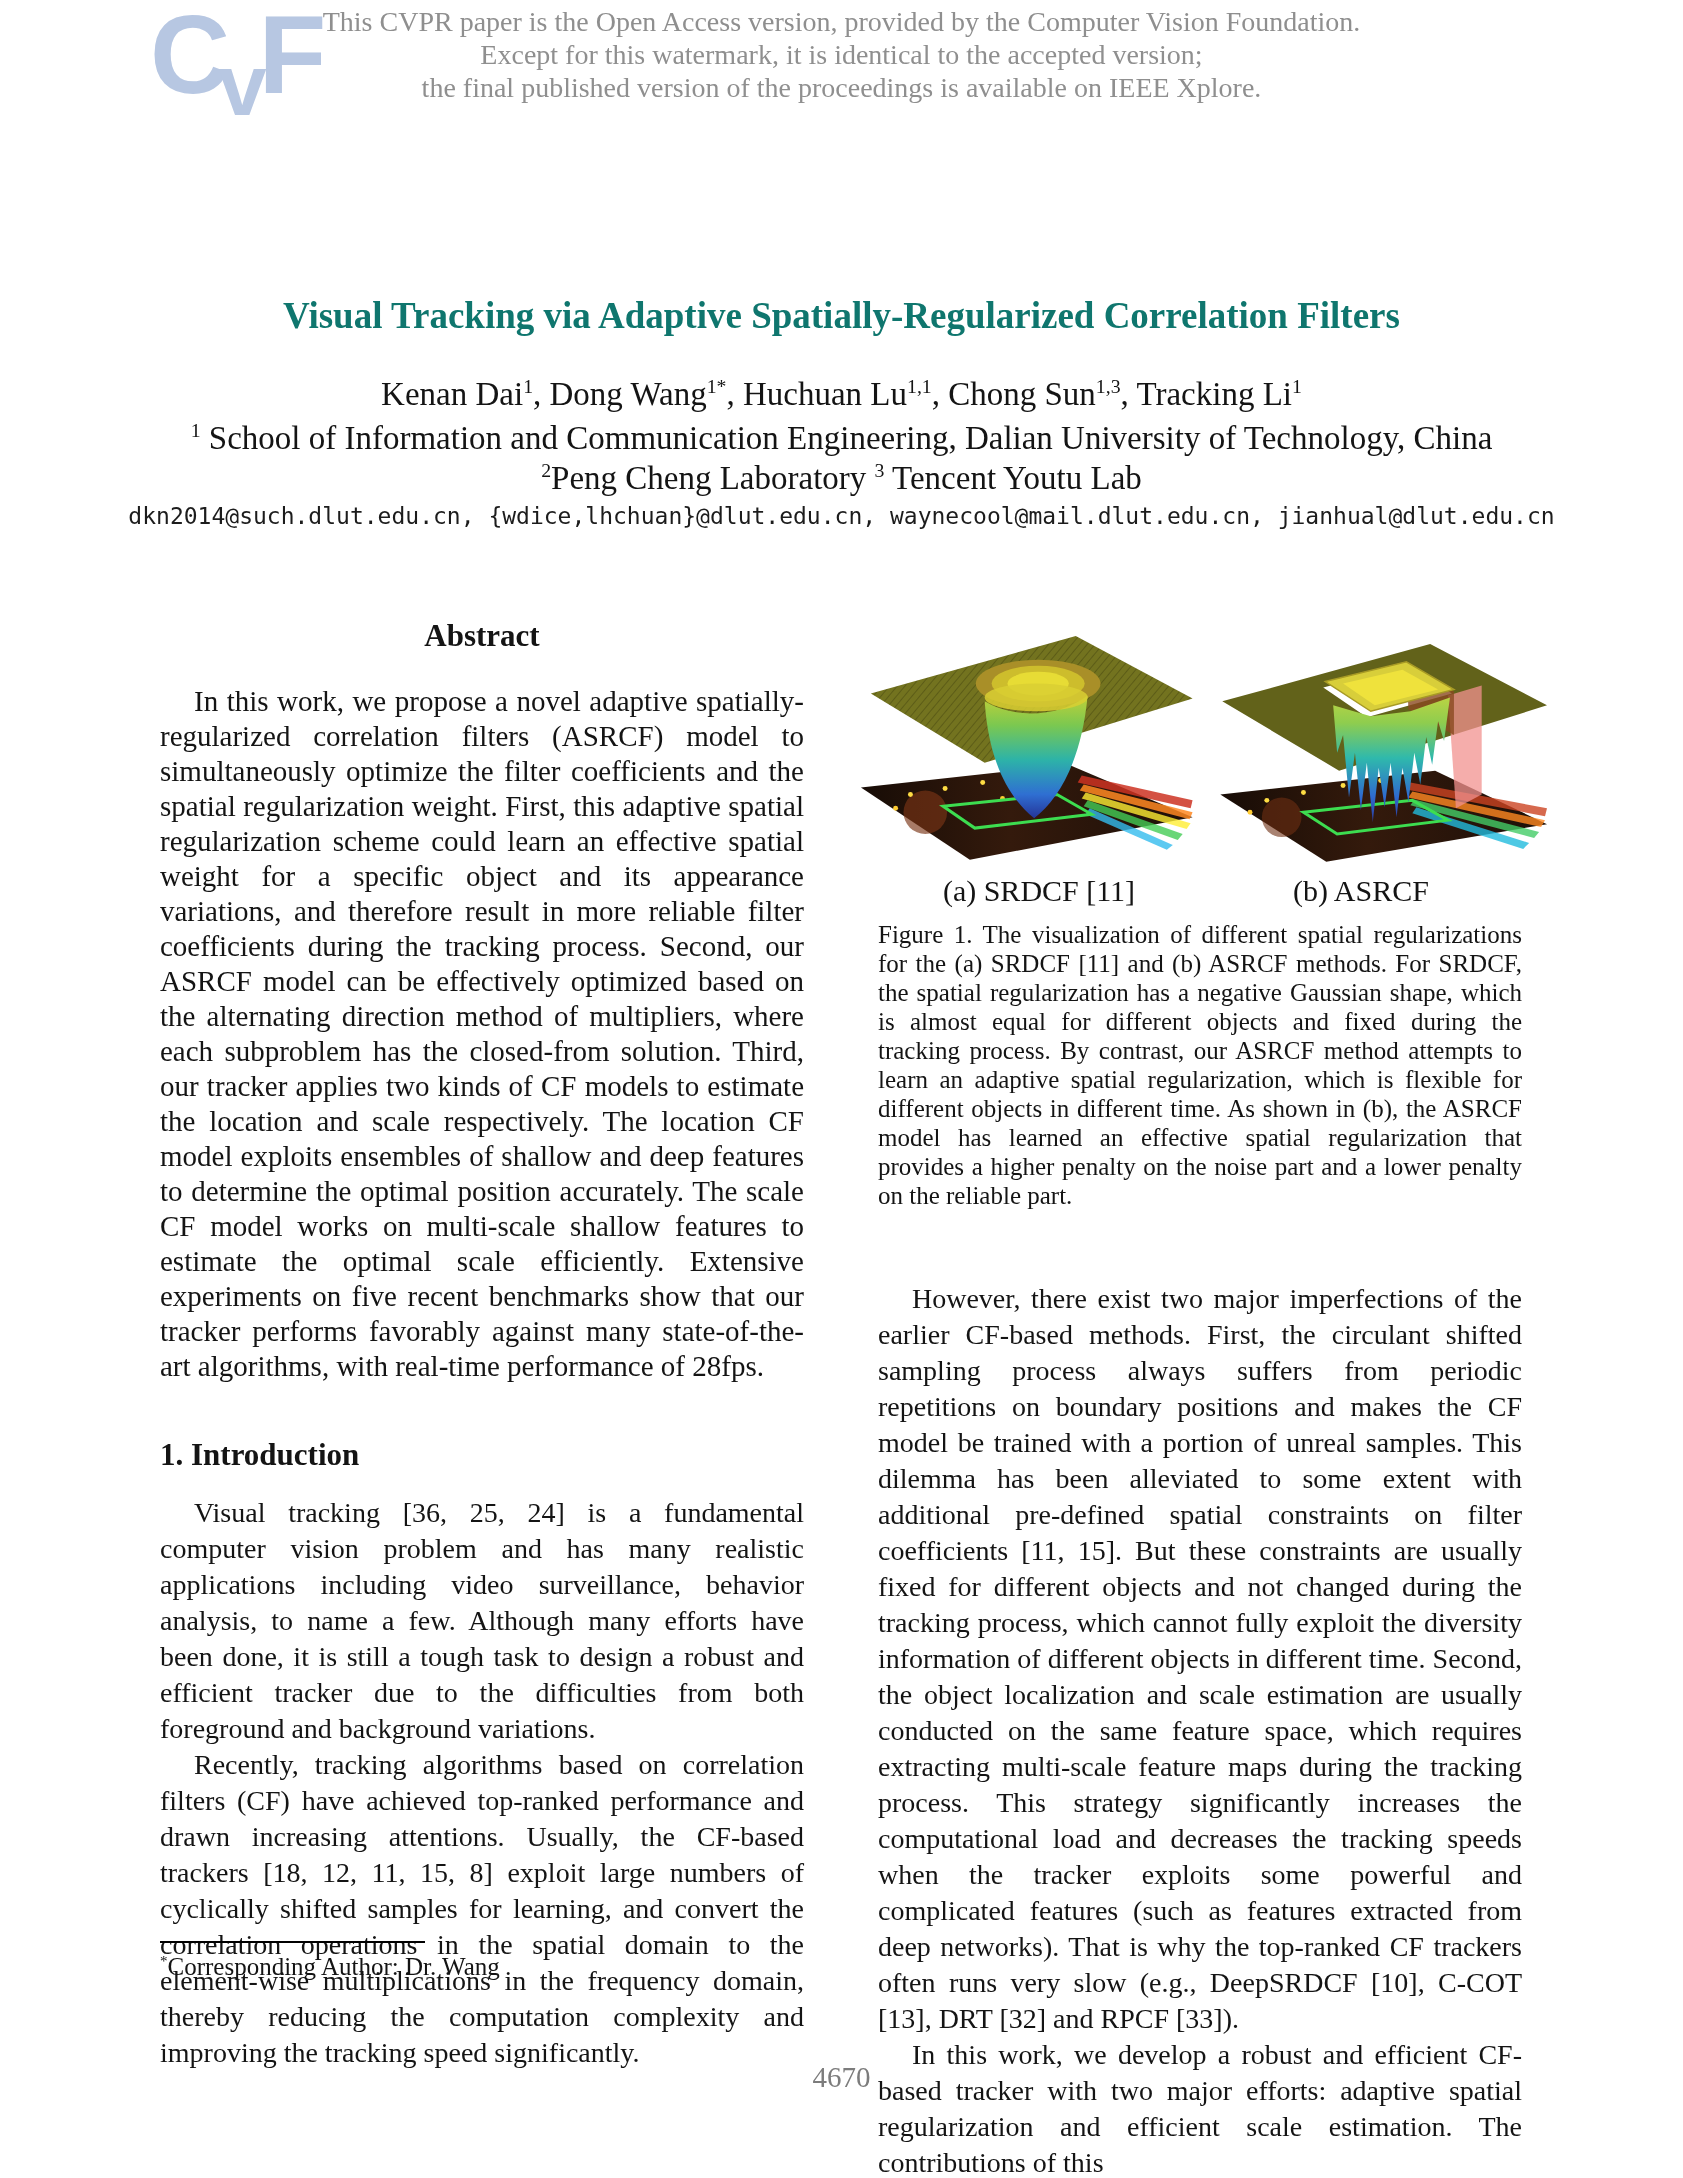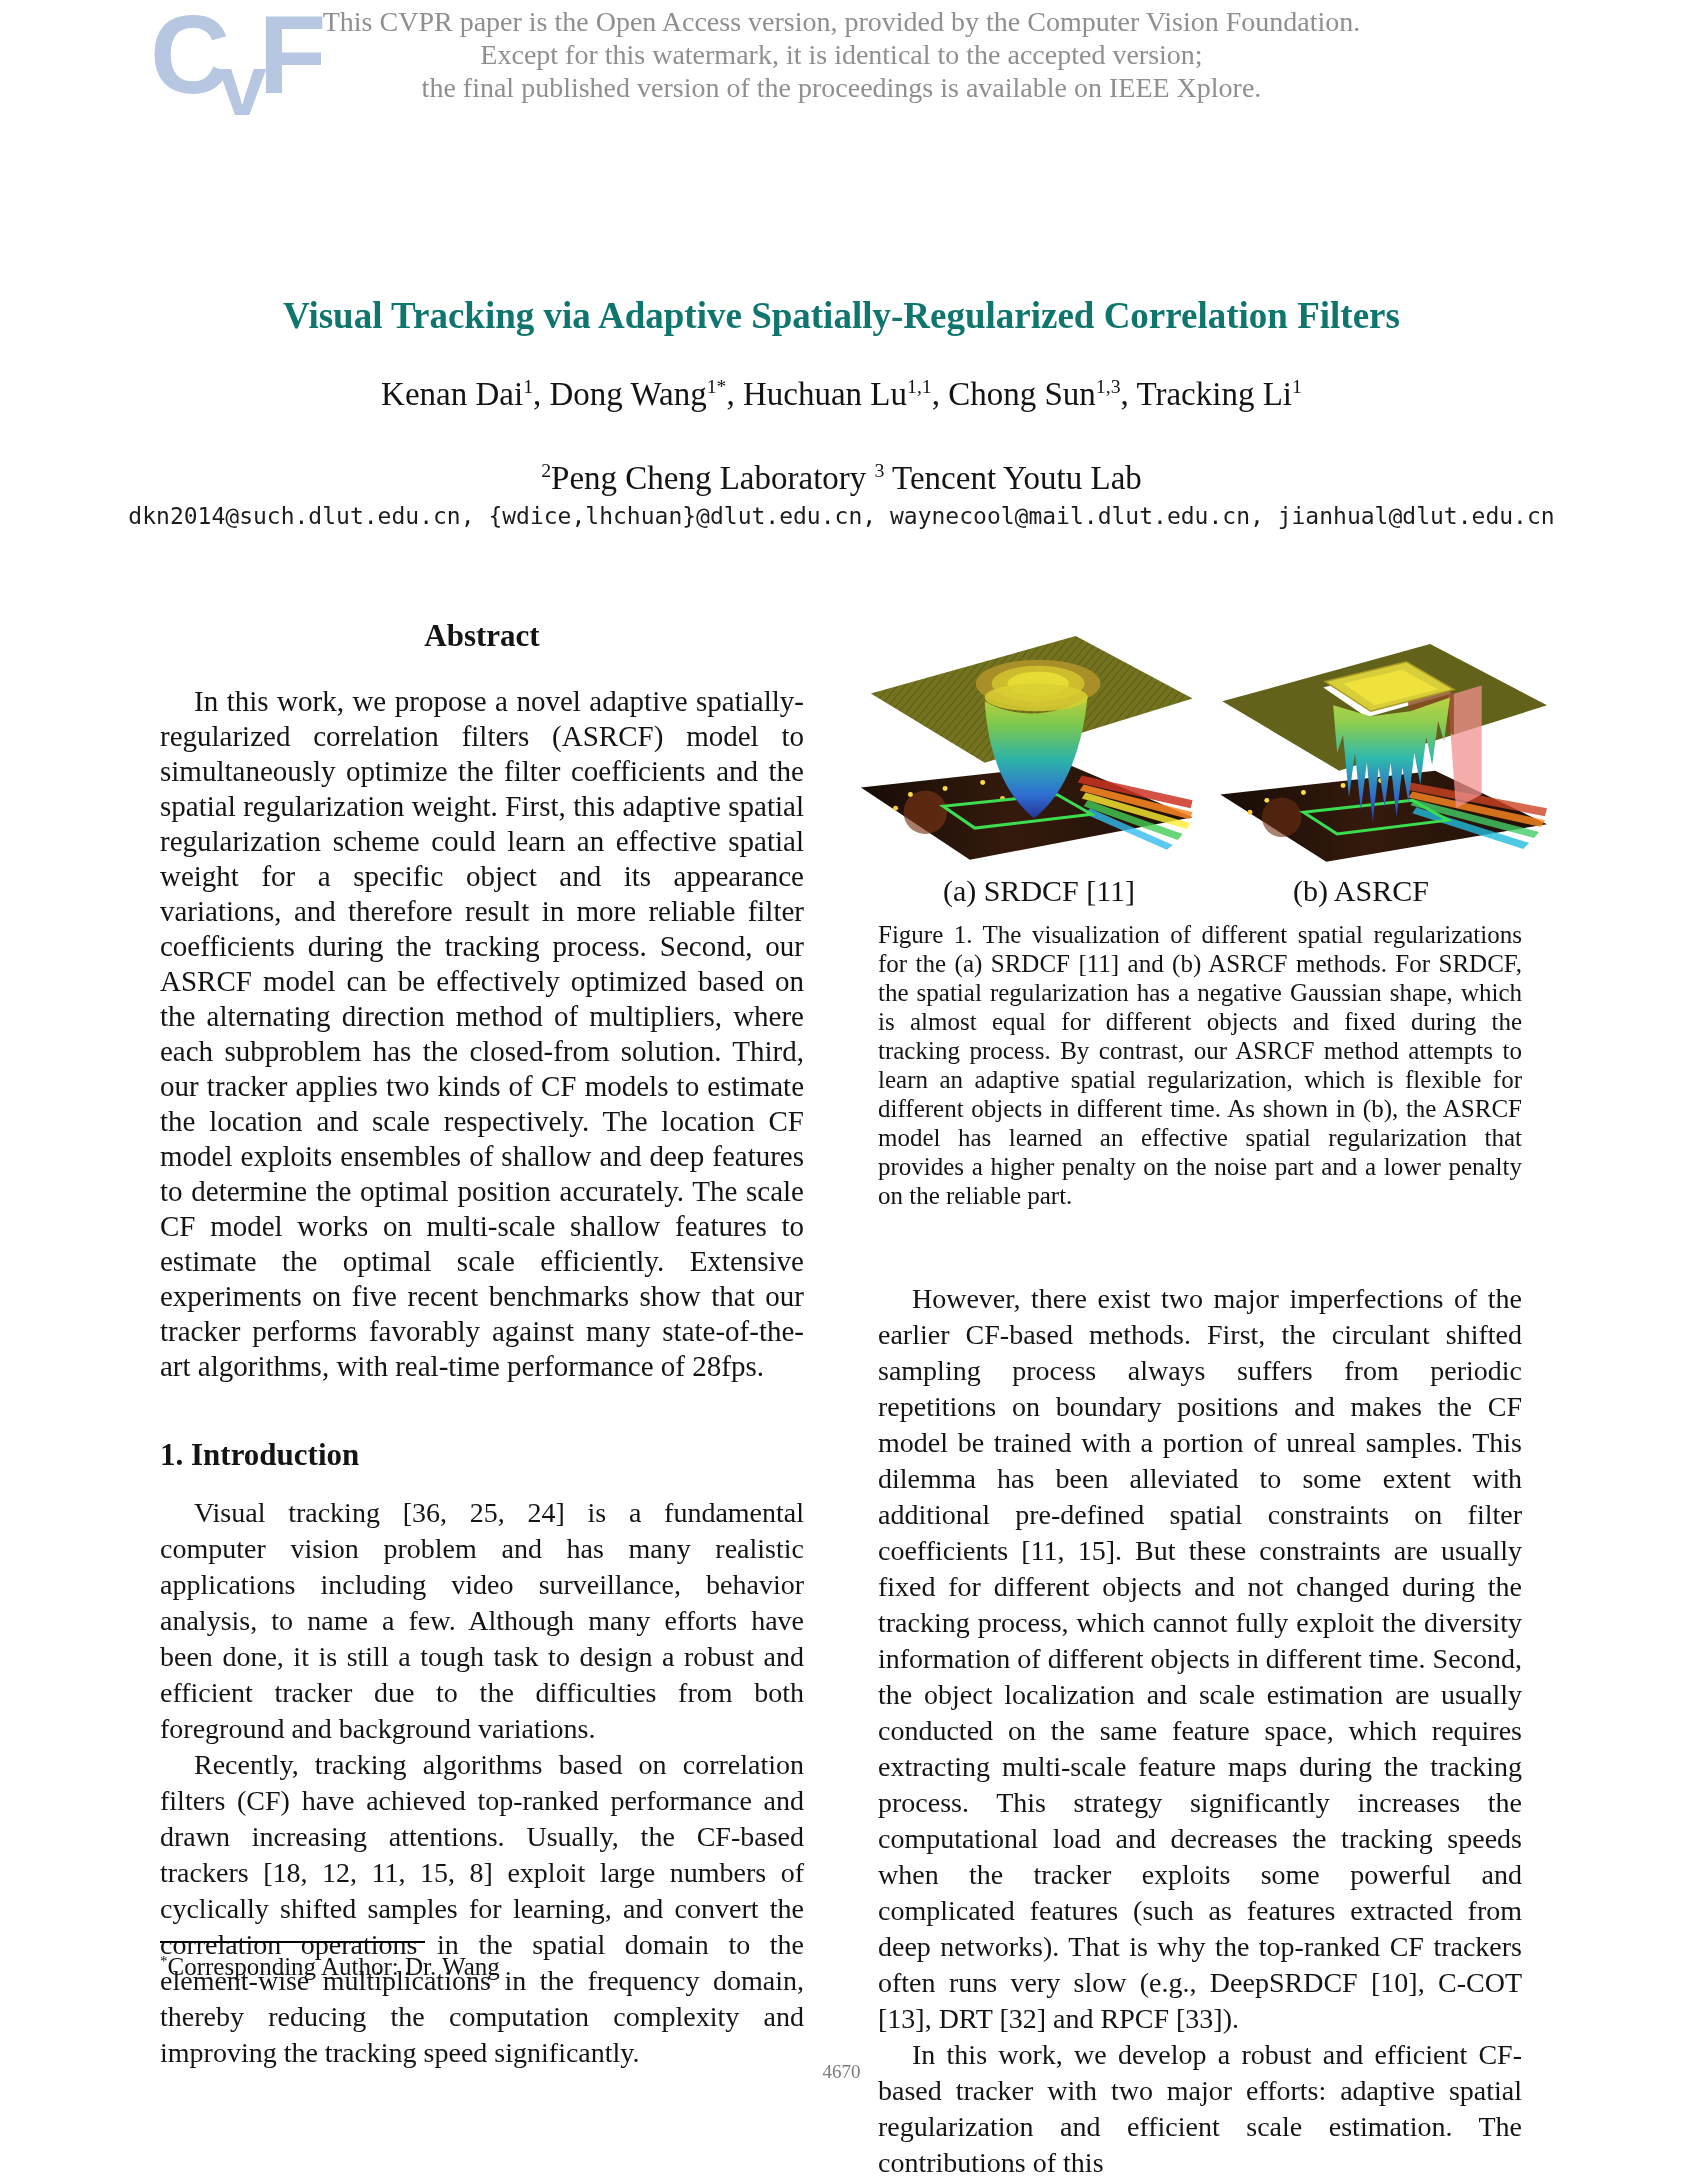--- a/index.html
+++ b/index.html
@@ -58,21 +58,21 @@
   .figure1 { margin:0; }
   .fig-canvas { display:block; margin-left:-22px; }
   .subcaps { display:flex; width:644px; margin-top:12px; font-size:30px; }
   .subcap { flex:1; text-align:center; }
   .fig-caption { font-size:25px; line-height:29px; text-align:justify; margin-top:12px; color:#141414; }
 
   .right-para1 { margin-top:71px; }
 
   .pagenum {
     position:absolute; top:2061px; left:0; right:0; text-align:center;
-    font-size:19px; color:#7c7c7c;
+    font-size:29px; color:#7c7c7c;
   }
 </style>
 </head>
 <body>
 
 <div class="page">
 
   <div class="cvf-logo">
     <span class="lc">C</span><span class="lv">v</span><span class="lf">F</span>
   </div>
@@ -82,20 +82,23 @@
     <div>Except for this watermark, it is identical to the accepted version;</div>
     <div>the final published version of the proceedings is available on IEEE Xplore.</div>
   </div>
 
   <h1 class="title">Visual Tracking via Adaptive Spatially-Regularized Correlation Filters</h1>
 
   <div class="authors">
     <span><span>Kenan Dai</span><sup>1</sup><span>, </span></span><span><span>Dong Wang</span><sup>1*</sup><span>, </span></span><span><span>Huchuan Lu</span><sup>1,1</sup><span>, </span></span><span><span>Chong Sun</span><sup>1,3</sup><span>, </span></span><span><span>Tracking Li</span><sup>1</sup><span></span></span>
   </div>
 
+  <div class="affil-line1">
+    <sup>1</sup><span> School of Information and Communication Engineering, Dalian University of Technology, China</span>
+  </div>
   <div class="affil-line2">
     <sup>2</sup><span>Peng Cheng Laboratory </span><sup>3</sup><span> Tencent Youtu Lab</span>
   </div>
 
   <div class="emails">dkn2014@such.dlut.edu.cn, {wdice,lhchuan}@dlut.edu.cn, waynecool@mail.dlut.edu.cn, jianhual@dlut.edu.cn</div>
 
   <div class="columns">
 
     <div class="col-left">
       <div class="abstract-head">Abstract</div>

